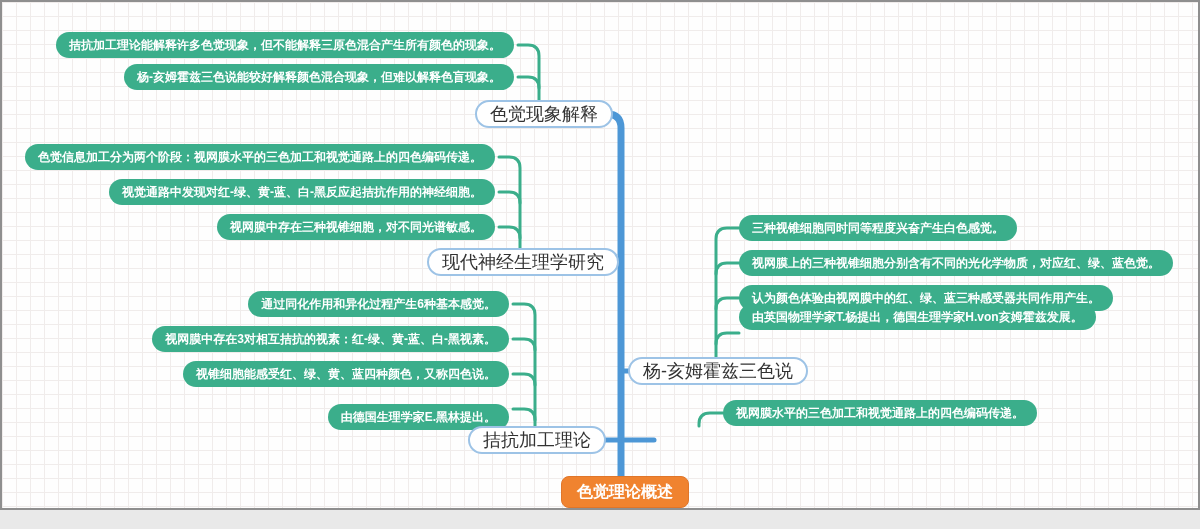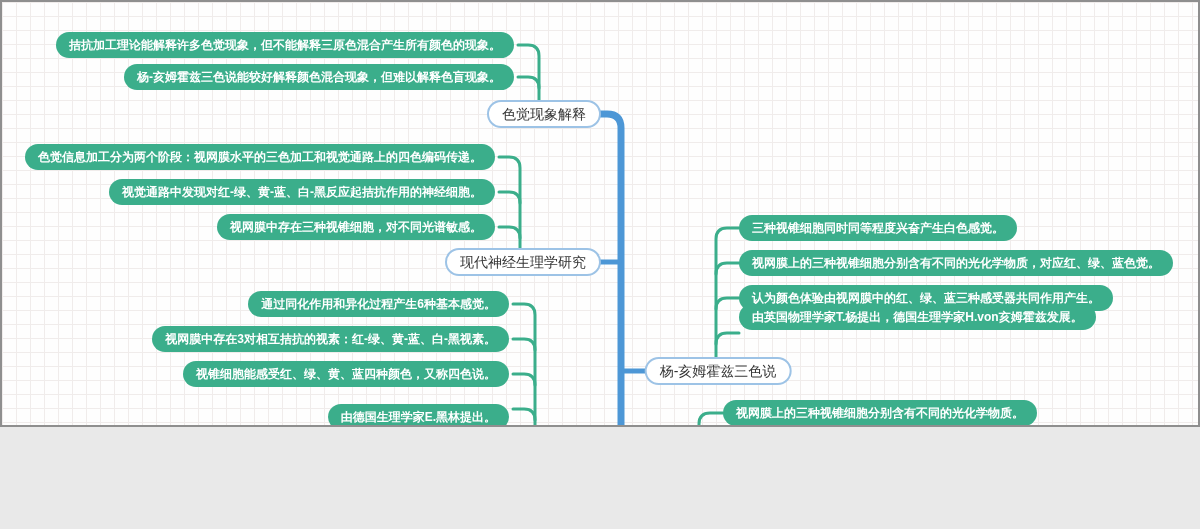--- a/index.html
+++ b/index.html
@@ -1,18 +1,18 @@
 <!DOCTYPE html>
 <html><head>
 <meta charset="utf-8">
 <style>
   html,body{margin:0;padding:0;background:#e9e9e9;}
   .canvas{
     position:relative;
-    width:1200px;height:427px;
+    width:1200px;height:510px;
     box-sizing:border-box;
     border:2px solid #8f8f8f;
     background-color:#fefefe;
     background-image:
       linear-gradient(to right, #f0eceb 1px, transparent 1px),
       linear-gradient(to bottom, #f0eceb 1px, transparent 1px);
     background-size:14px 14px;
     font-family:"Liberation Sans", sans-serif;
     overflow:hidden;
   }
@@ -22,21 +22,21 @@
     height:26px;line-height:26px;
     padding:0 13px;border-radius:13px;
     background:#3bae8b;color:#ffffff;
     font-size:12px;font-weight:bold;
     text-align:center;
   }
   .branch{
     height:24px;line-height:24px;
     padding:0 13px;border-radius:14px;
     background:#ffffff;border:2px solid #9dc3e6;
-    color:#333333;font-size:14px;
+    color:#333333;font-size:18px;
     text-align:center;
     transform:translateX(-50%);
   }
   .root{
     height:30px;line-height:30px;
     padding:0 15px;border-radius:8px;
     background:#f0832f;border:1px solid #e0762a;
     color:#ffffff;font-size:16px;font-weight:bold;
     text-align:center;
     transform:translateX(-50%);
@@ -94,17 +94,17 @@
   <div class="node leaf" style="top:359px; right:689px;">视锥细胞能感受红、绿、黄、蓝四种颜色，又称四色说。</div>
   <div class="node leaf" style="top:402px; right:689px;">由德国生理学家E.黑林提出。</div>
   <div class="node branch" style="top:424px; left:535px;">拮抗加工理论</div>
 
   <div class="node leaf" style="top:213px; left:737px;">三种视锥细胞同时同等程度兴奋产生白色感觉。</div>
   <div class="node leaf" style="top:248px; left:737px;">视网膜上的三种视锥细胞分别含有不同的光化学物质，对应红、绿、蓝色觉。</div>
   <div class="node leaf" style="top:283px; left:737px;">认为颜色体验由视网膜中的红、绿、蓝三种感受器共同作用产生。</div>
   <div class="node leaf" style="top:302px; left:737px;">由英国物理学家T.杨提出，德国生理学家H.von亥姆霍兹发展。</div>
   <div class="node branch" style="top:355px; left:716px;text-align:right;">杨-亥姆霍兹三色说</div>
 
-  <div class="node leaf" style="top:398px; left:721px;">视网膜上的三种视锥细胞分别含有不同的光化学物质。</div>
+  <div class="node leaf" style="top:398px; left:721px;">视网膜水平的三色加工和视觉通路上的四色编码传递。</div>
 
   <div class="node root" style="top:474px; left:623px;text-align:right;">色觉理论概述</div>
 
 </div>
 
 </body></html>

